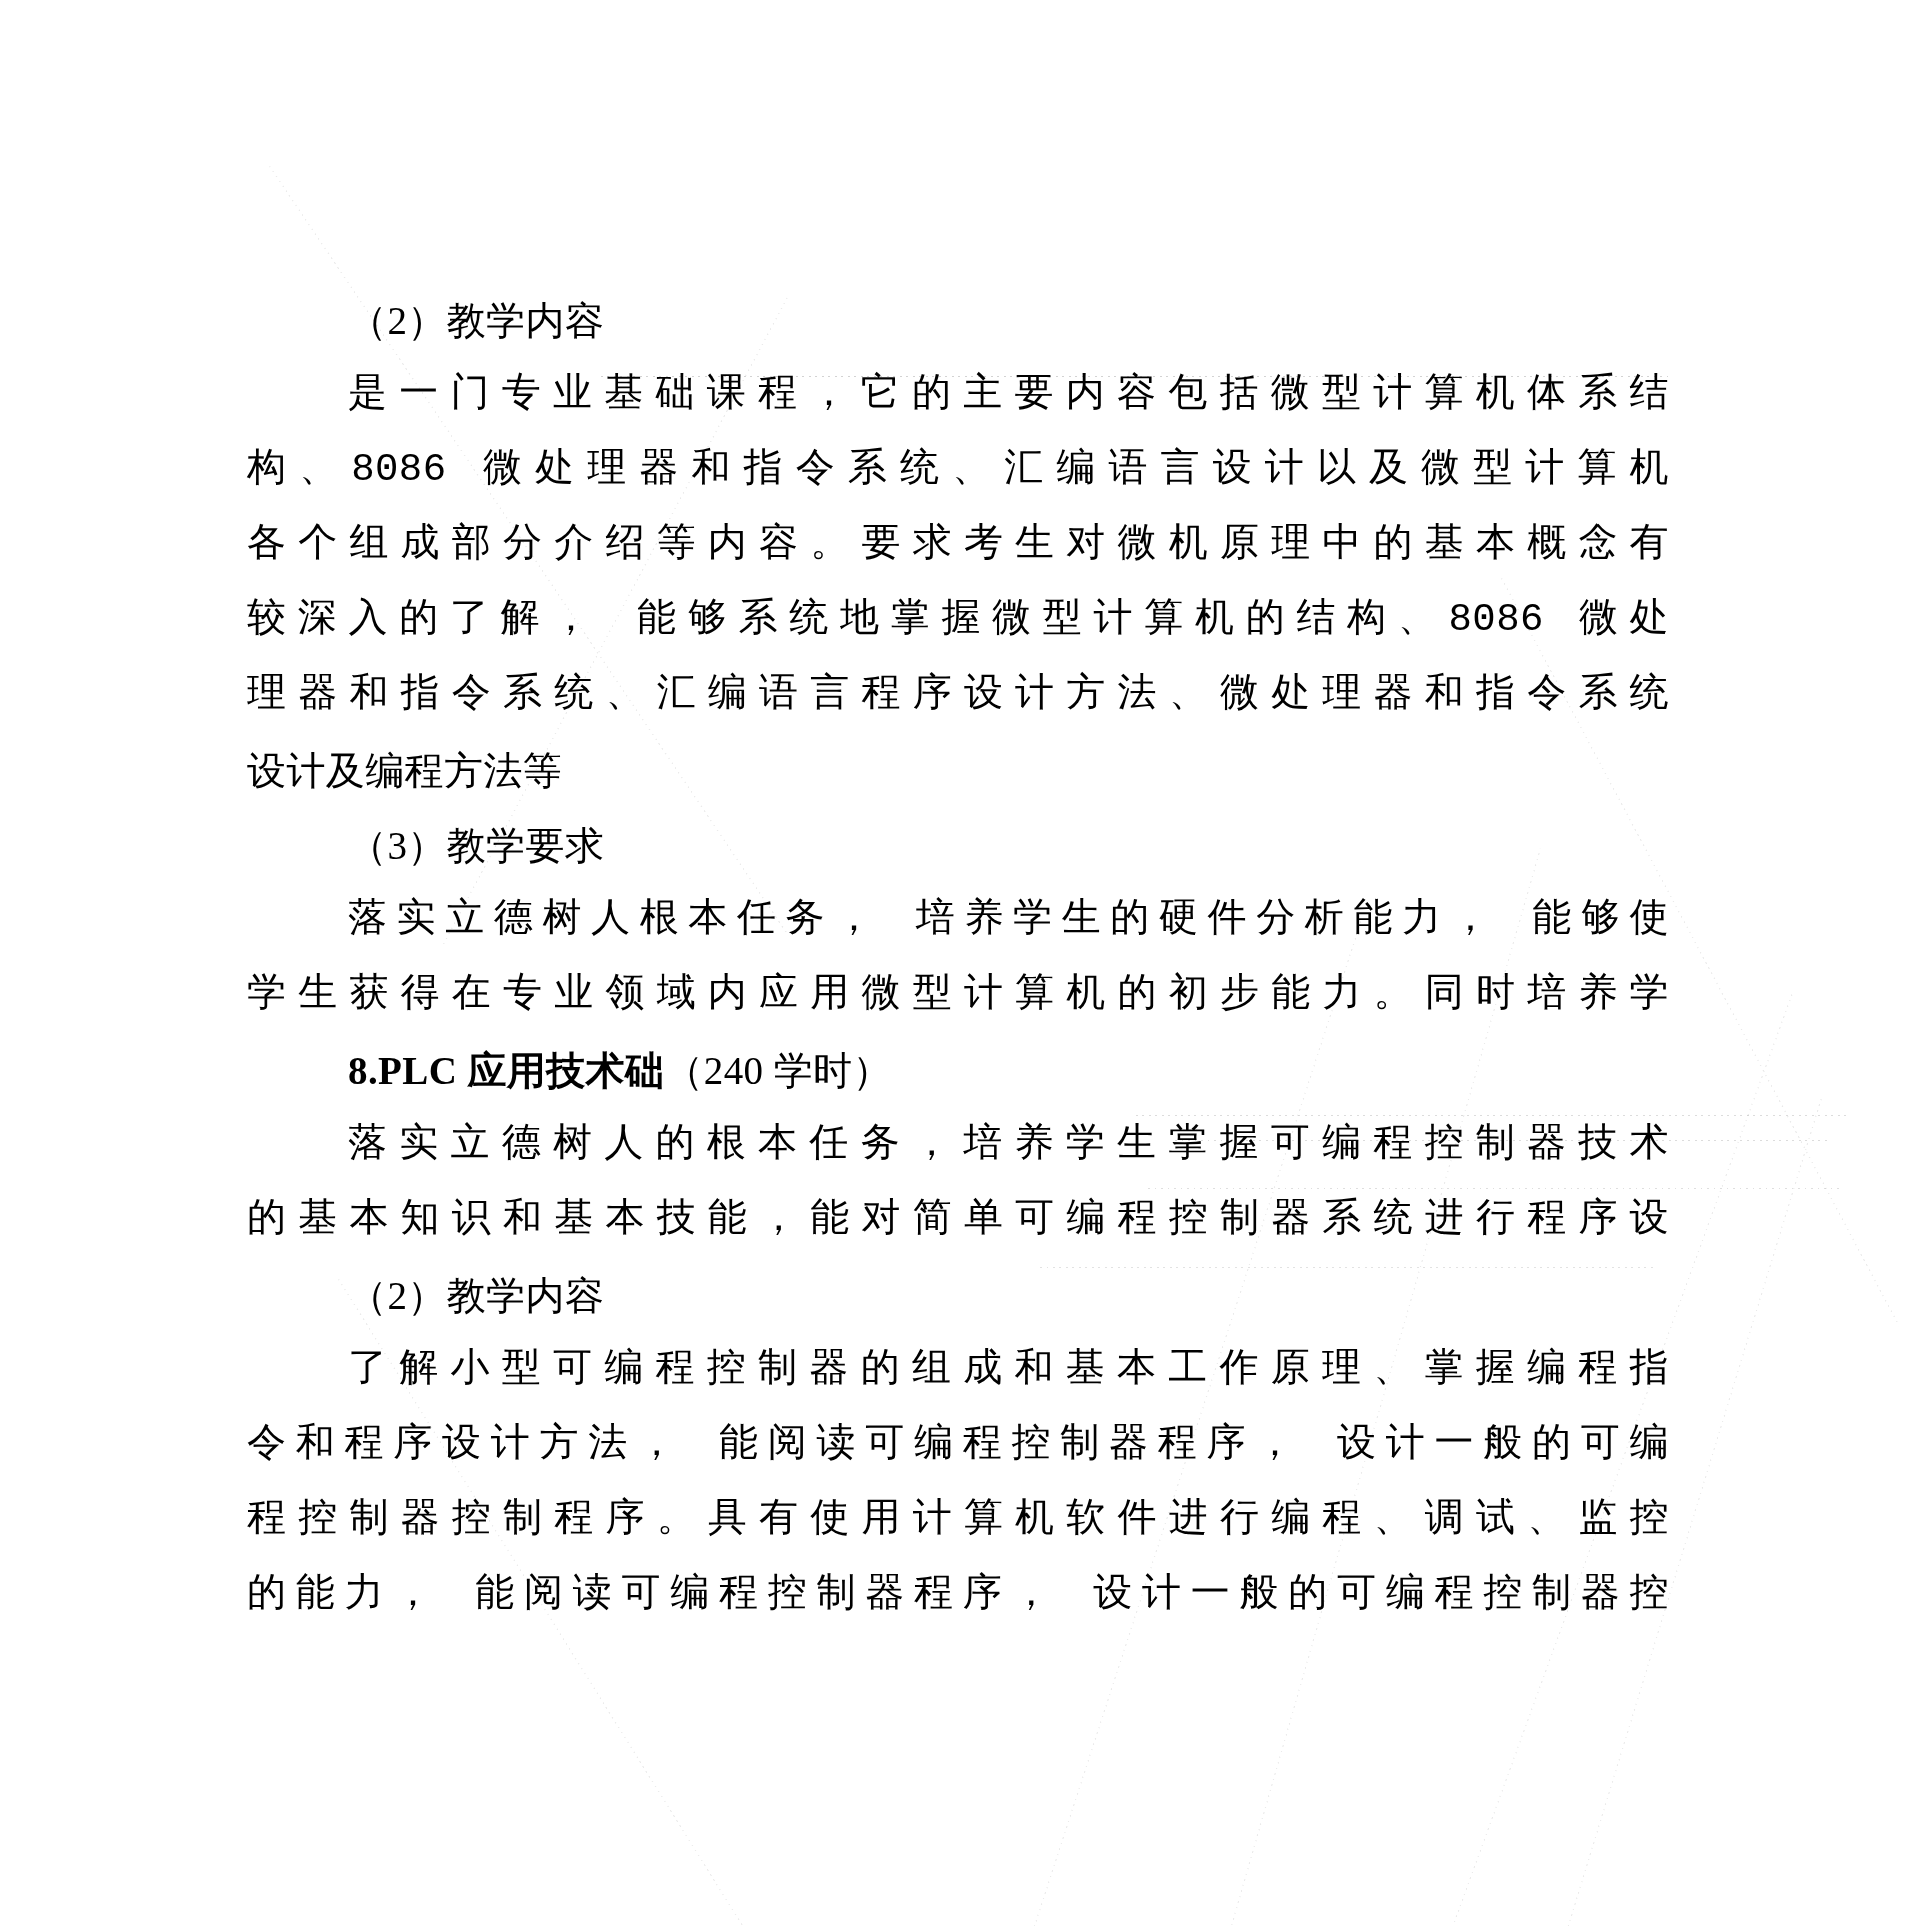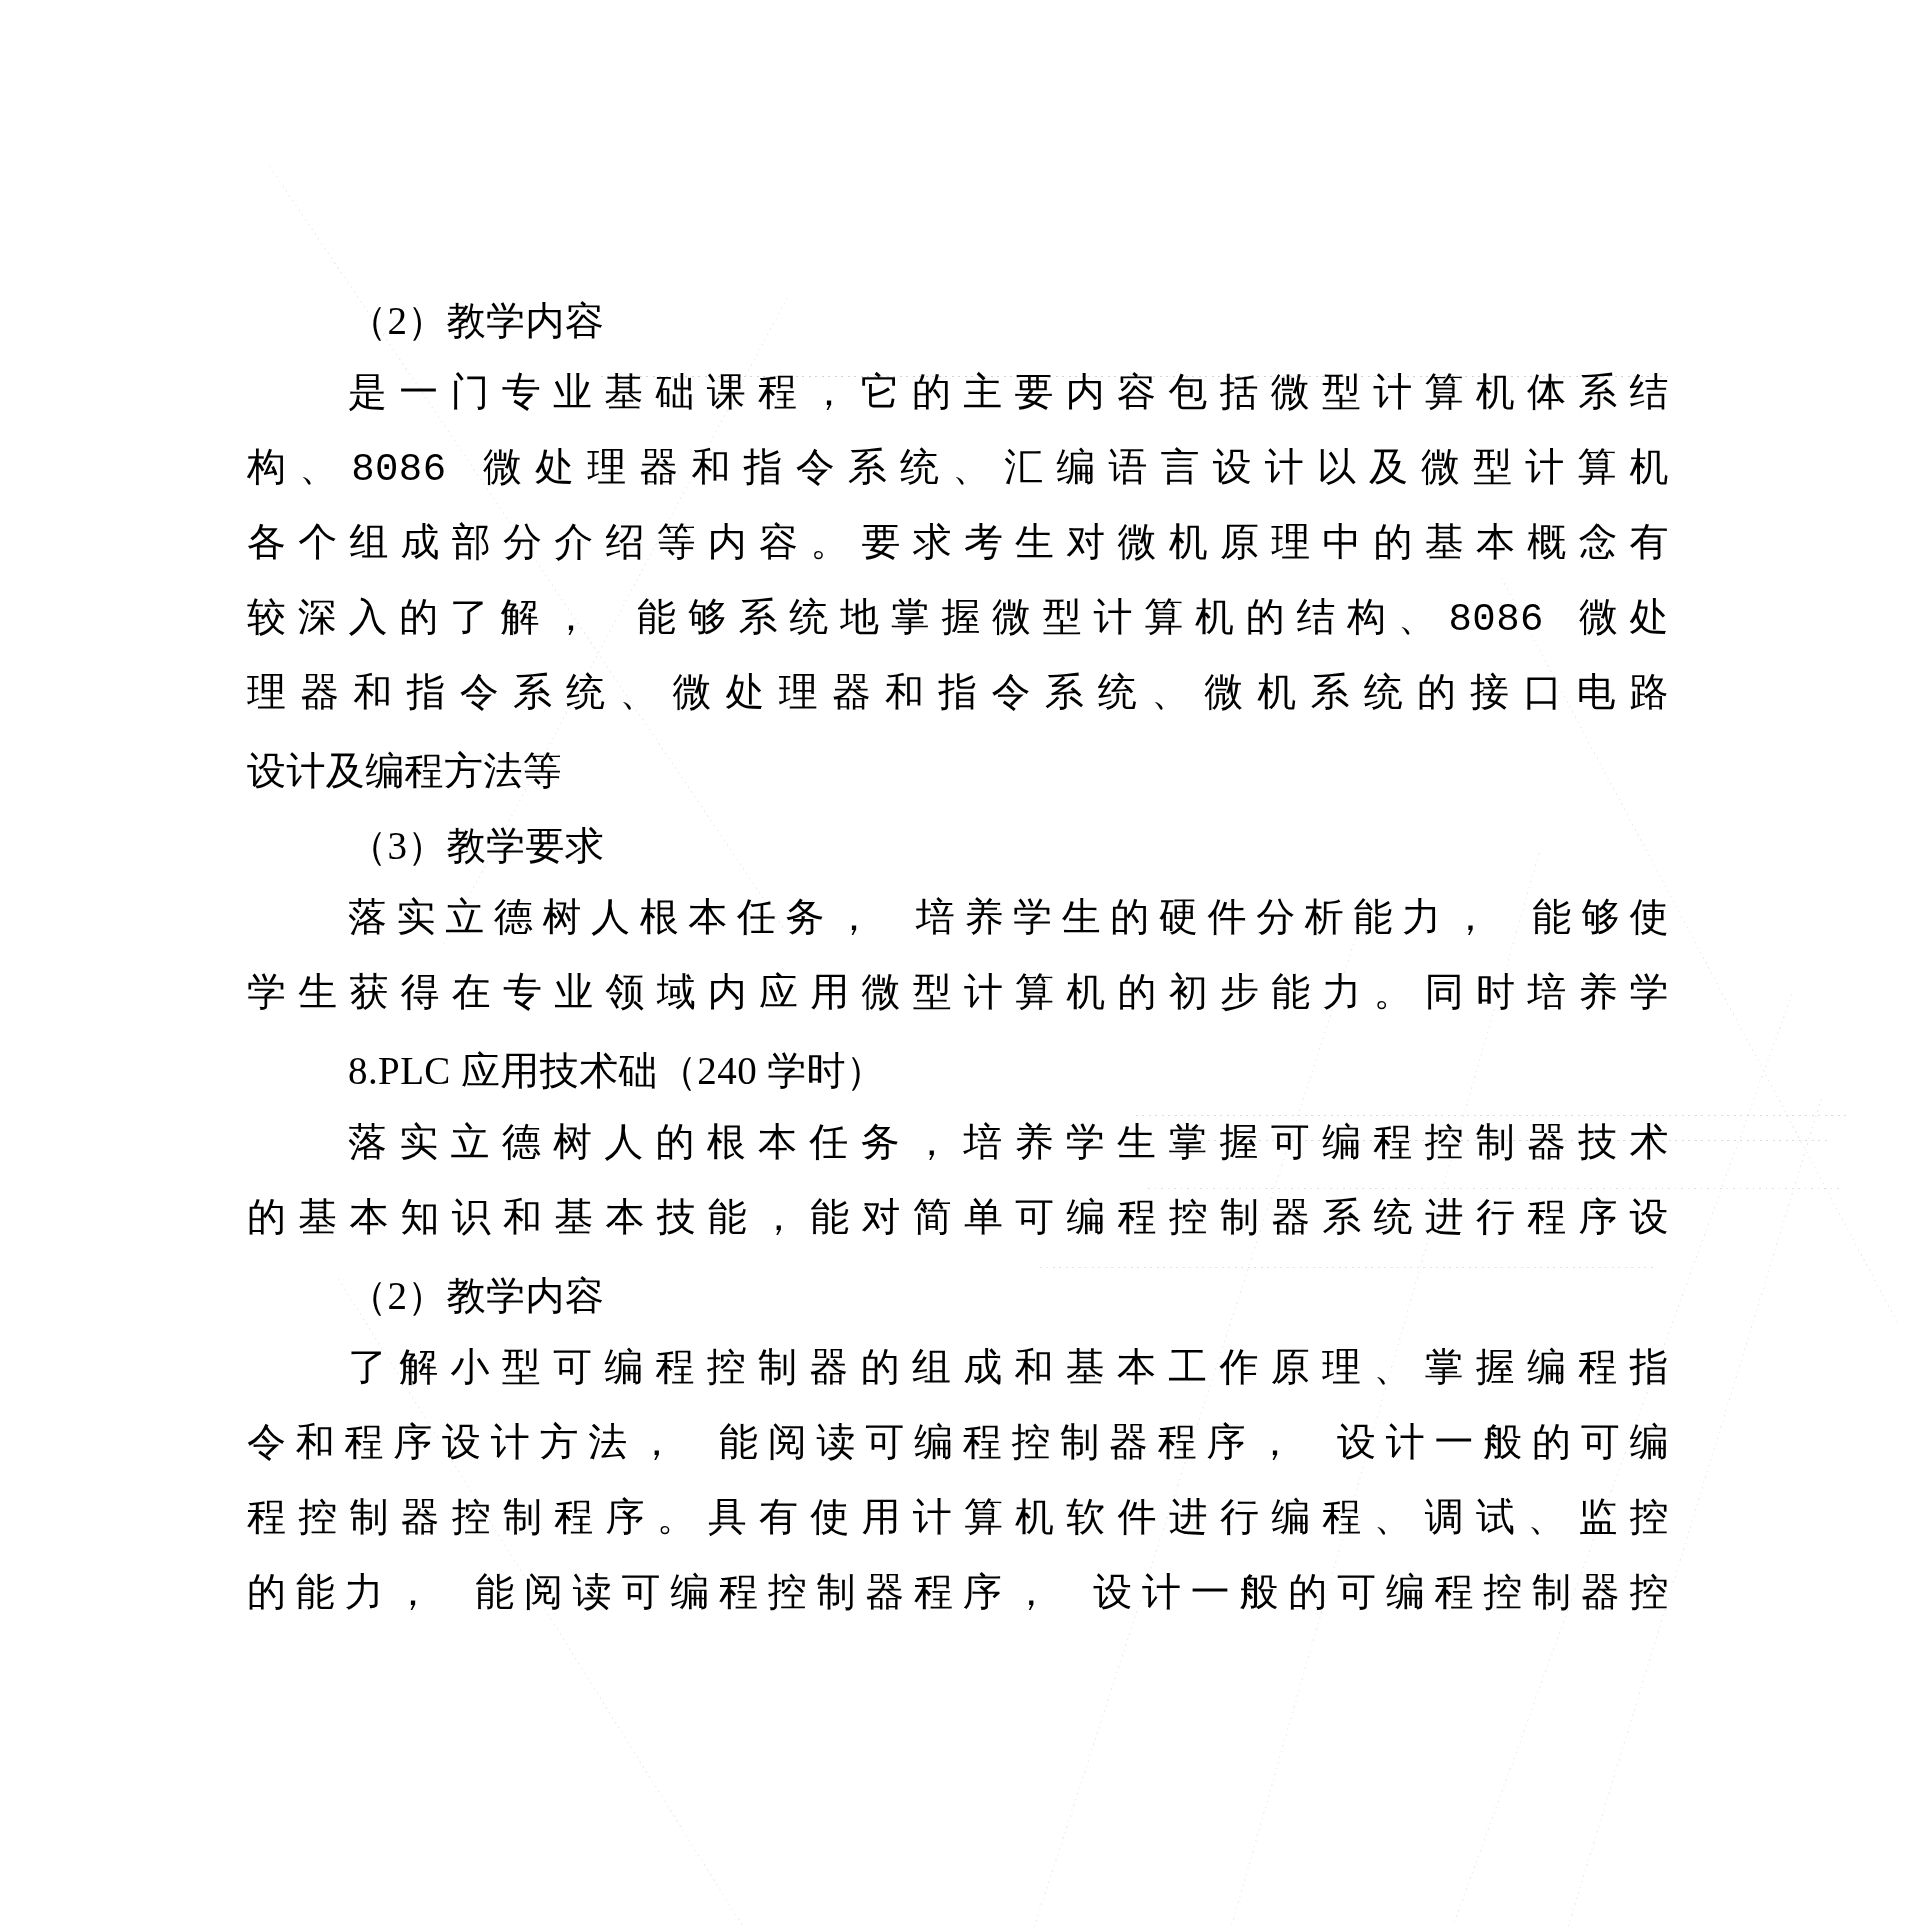--- a/index.html
+++ b/index.html
@@ -39,21 +39,21 @@
     letter-spacing:0.4px;
   }
   .line.just{
     text-align:justify;
     text-align-last:justify;
     font-family:Liberation Mono, monospace;
   }
   .line.indent{
     padding-left:101px;
   }
-  .line b{font-weight:400;}
+  .line b{font-weight:700;}
 </style>
 </head>
 <body style="background: rgb(255, 255, 255);">
 
 <div class="page">
 
   <div class="dot-h" style="left:601px;top:376px;width:1067px;"></div>
   <div class="dot-h" style="left:1136px;top:1115px;width:713px;opacity:.3;"></div>
   <div class="dot-h" style="left:1175px;top:1140px;width:655px;opacity:.3;"></div>
   <div class="dot-h" style="left:1148px;top:1188px;width:693px;opacity:.28;"></div>
@@ -67,21 +67,21 @@
   <div class="dot-d" style="left:270px;top:166px;width:925px;transform:rotate(56deg);"></div>
   <div class="dot-d" style="left:339px;top:1279px;width:1002px;transform:rotate(58deg);"></div>
   <div class="dot-d" style="left:1502px;top:578px;width:847px;transform:rotate(62deg);"></div>
 
   <div class="textblock" id="textblock" style="color: rgb(0, 0, 0);">
       <div class="line indent">（2）教学内容</div>
       <div class="line indent just">是一门专业基础课程，它的主要内容包括微型计算机体系结</div>
       <div class="line just">构、8086 微处理器和指令系统、汇编语言设计以及微型计算机</div>
       <div class="line just">各个组成部分介绍等内容。要求考生对微机原理中的基本概念有</div>
       <div class="line just">较深入的了解， 能够系统地掌握微型计算机的结构、8086 微处</div>
-      <div class="line just">理器和指令系统、微处理器和指令系统、微机系统的接口电路</div>
+      <div class="line just">理器和指令系统、汇编语言程序设计方法、微处理器和指令系统</div>
       <div class="line">设计及编程方法等</div>
       <div class="line indent">（3）教学要求</div>
       <div class="line indent just">落实立德树人根本任务， 培养学生的硬件分析能力， 能够使</div>
       <div class="line just">学生获得在专业领域内应用微型计算机的初步能力。同时培养学</div>
       <div class="line indent"><b>8.PLC 应用技术础</b>（240 学时）</div>
       <div class="line indent just">落实立德树人的根本任务，培养学生掌握可编程控制器技术</div>
       <div class="line just">的基本知识和基本技能，能对简单可编程控制器系统进行程序设</div>
       <div class="line indent">（2）教学内容</div>
       <div class="line indent just">了解小型可编程控制器的组成和基本工作原理、掌握编程指</div>
       <div class="line just">令和程序设计方法， 能阅读可编程控制器程序， 设计一般的可编</div>

